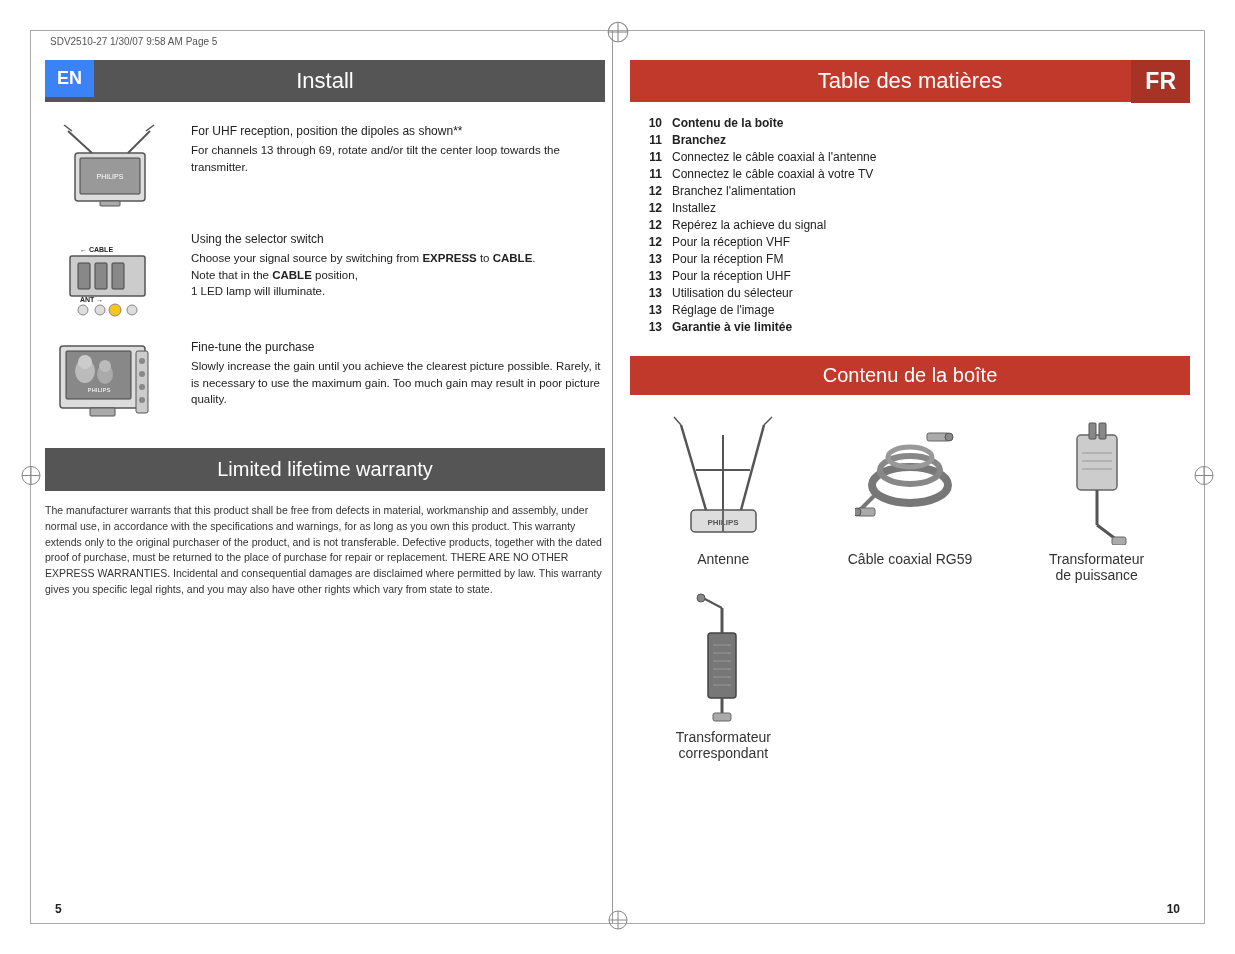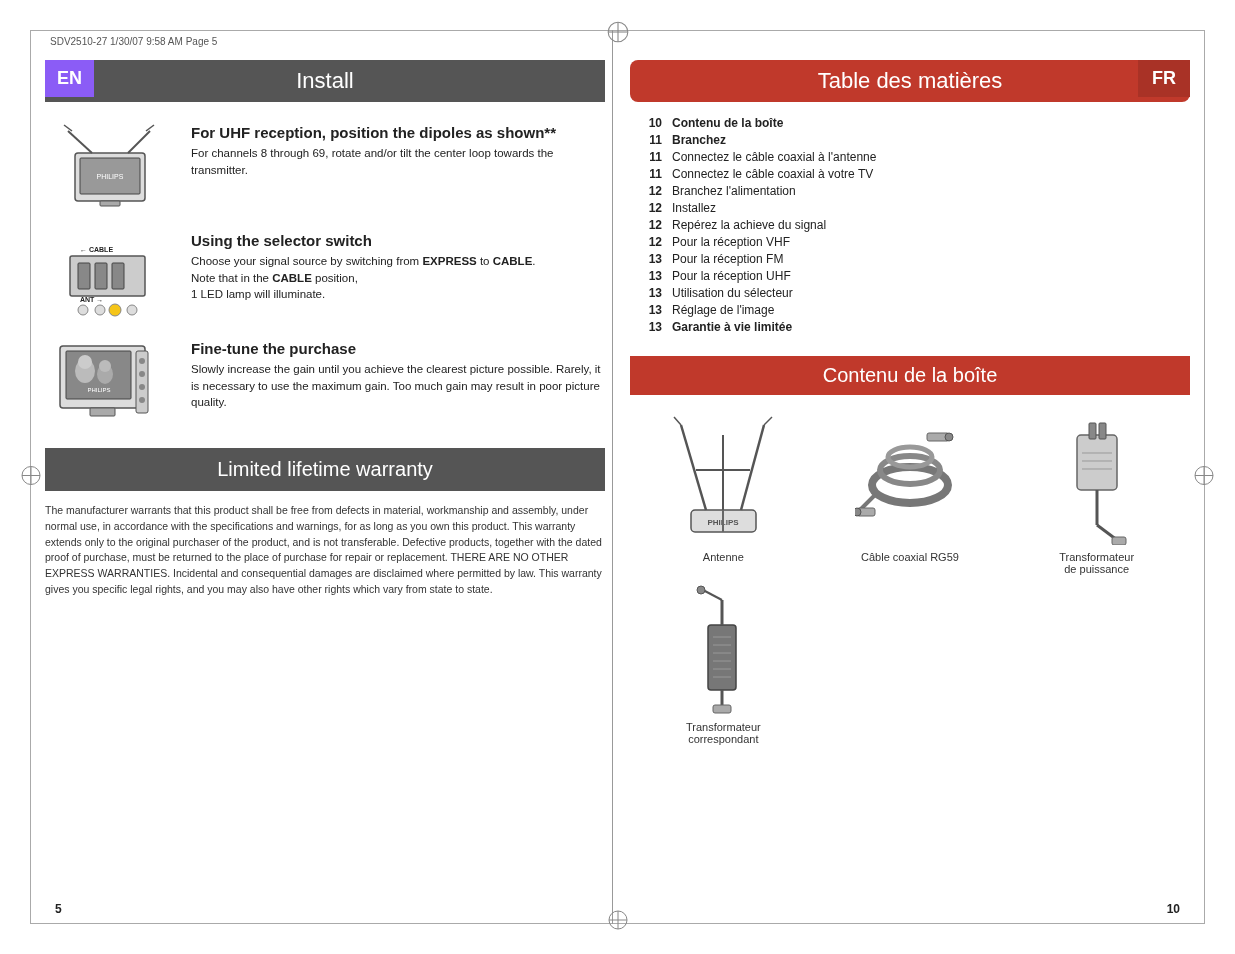--- a/index.html
+++ b/index.html
@@ -104,21 +104,21 @@
       font-size: 22px;
       text-align: center;
       position: relative;
       margin-bottom: 18px;
     }
 
     .section-header .lang-badge {
       position: absolute;
       top: 0;
       left: 0;
-      background: #8b5cf6;
+      background: #3b82f6;
       padding: 8px 12px;
       font-size: 18px;
       font-weight: bold;
     }
 
     
     .install-block {
       display: flex;
       flex-direction: column;
       gap: 18px;
@@ -138,22 +138,22 @@
       align-items: center;
       justify-content: center;
     }
 
     .install-item .item-text {
       flex: 1;
       padding-top: 4px;
     }
 
     .install-item .item-text h4 {
-      font-size: 15px;
-      font-weight: bold;
+      font-size: 12px;
+      font-weight: normal;
       margin-bottom: 4px;
     }
 
     .install-item .item-text p {
       font-size: 11.5px;
       line-height: 1.45;
     }
 
     
     .warranty-header {
@@ -174,21 +174,20 @@
 
     
     .toc-header {
       background: #c0392b;
       color: #fff;
       padding: 8px 16px;
       font-size: 22px;
       text-align: center;
       position: relative;
       margin-bottom: 12px;
-      border-radius: 8px;
     }
 
     .toc-table {
       margin-left: 10px;
     }
 
     .toc-row {
       display: flex;
       gap: 10px;
       margin-bottom: 3px;
@@ -237,21 +236,21 @@
     }
 
     .product-image {
       width: 100%;
       display: flex;
       align-items: center;
       justify-content: center;
     }
 
     .product-label {
-      font-size: 11px;
+      font-size: 14px;
       text-align: center;
       color: #333;
     }
 
     
     b { font-weight: bold; }
 
     .vertical-line-left {
       position: absolute;
       top: 30px;
@@ -332,21 +331,21 @@
           <line x1="22" y1="8" x2="14" y2="2" stroke="#555" stroke-width="1.5"></line>
 
           <line x1="78" y1="30" x2="100" y2="8" stroke="#555" stroke-width="2"></line>
           <line x1="96" y1="8" x2="104" y2="2" stroke="#555" stroke-width="1.5"></line>
 
           <text x="60" y="56" text-anchor="middle" font-size="7" fill="#fff" font-family="Arial">PHILIPS</text>
         </svg>
       </div>
       <div class="item-text">
         <h4>For UHF reception, position the dipoles as shown**</h4>
-        <p>For channels 8 through 69, rotate and/or tilt the center loop towards the transmitter.</p>
+        <p>For channels 13 through 69, rotate and/or tilt the center loop towards the transmitter.</p>
       </div>
     </div>
 
     <div class="install-item">
       <div class="item-image">
 
         <svg width="120" height="90" viewBox="0 0 120 90">
 
           <rect x="20" y="28" width="75" height="40" rx="2" fill="#ccc" stroke="#555" stroke-width="1.5"></rect>
 
@@ -407,21 +406,21 @@
 
   <div class="warranty-header">Limited lifetime warranty</div>
   <p class="warranty-text">The manufacturer warrants that this product shall be free from defects in material, workmanship and assembly, under normal use, in accordance with the specifications and warnings, for as long as you own this product. This warranty extends only to the original purchaser of the product, and is not transferable. Defective products, together with the dated proof of purchase, must be returned to the place of purchase for repair or replacement. THERE ARE NO OTHER EXPRESS WARRANTIES.  Incidental and consequential damages are disclaimed where permitted by law.  This warranty gives you specific legal rights, and you may also have other rights which vary from state to state.</p>
 
 </div>
 
 <div class="right-panel">
 
   <div class="toc-header" style="background:#c0392b; color:#fff; padding:8px 16px; font-size:22px; text-align:center; position:relative; margin-bottom:14px;">
     <span>Table des matières</span>
-    <span style="position:absolute; top:0; right:0; background:#a93226; padding:8px 14px; font-size:18px; font-weight:bold;">FR</span>
+    <span style="position:absolute; top:0; right:0; background:#a93226; padding:8px 14px; font-size:23px; font-weight:bold;">FR</span>
   </div>
 
   <div class="toc-table">
   <div class="toc-row bold-row">
         <span class="toc-num">10</span>
         <span class="toc-label" style="font-weight: bold;">Contenu de la boîte</span>
       </div>
       <div class="toc-row bold-row">
         <span class="toc-num">11</span>
         <span class="toc-label" style="font-weight: bold;">Branchez</span>

